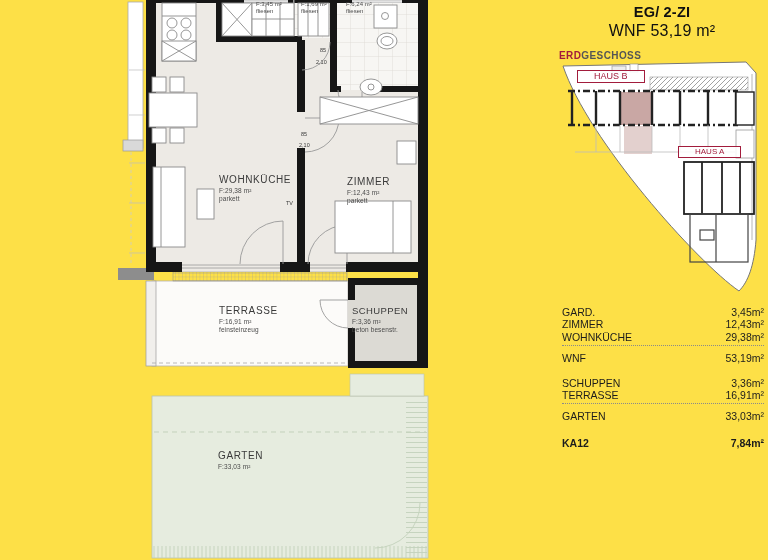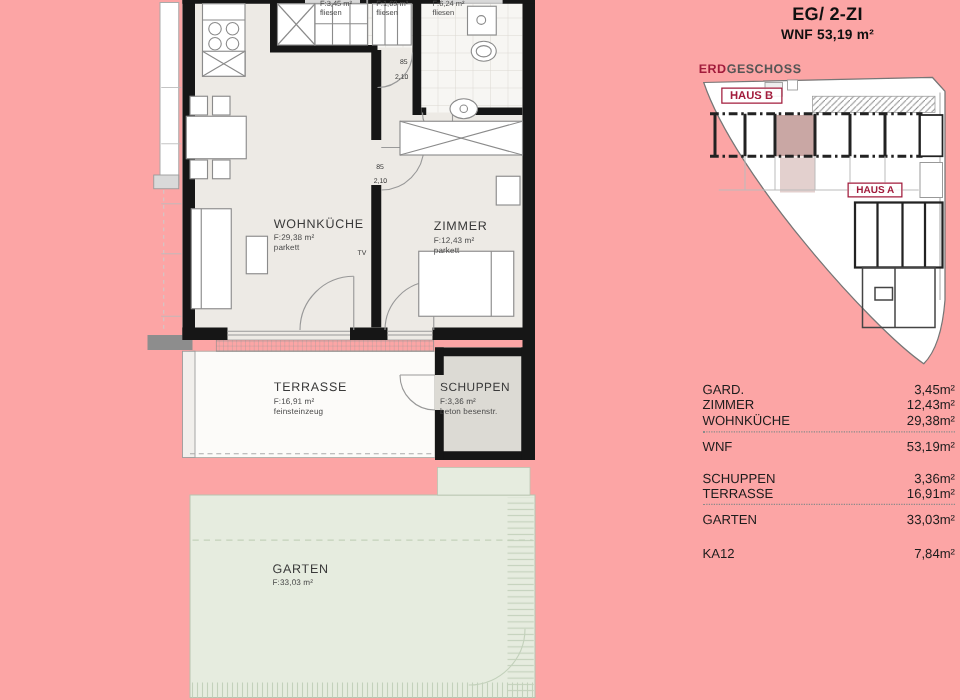--- a/index.html
+++ b/index.html
@@ -1,43 +1,43 @@
 <!DOCTYPE html>
 <html><head>
 <meta charset="utf-8">
 <style>
   html,body{margin:0;padding:0;background:#fff;}
-  .stage{position:relative;width:768px;height:560px;background:#fca5a5;overflow:hidden;
+  .stage{position:relative;width:768px;height:560px;background:#fde047;overflow:hidden;
          font-family:"Liberation Sans",sans-serif;color:#222;}
   svg{position:absolute;left:0;top:0;}
   .lbl{position:absolute;white-space:nowrap;}
   .room-name{font-size:10px;letter-spacing:.6px;color:#3a3a3a;line-height:11px;}
   .room-name-sm{font-size:9.5px;letter-spacing:.4px;color:#3a3a3a;line-height:10px;}
   .room-sub{font-size:6.5px;color:#4a4a4a;line-height:7.5px;letter-spacing:.1px;}
   .tiny-sub{font-size:6px;color:#4a4a4a;line-height:7px;}
   .dim{font-size:5.5px;color:#3a3a3a;line-height:6px;}
   .tv{font-size:5.5px;color:#3a3a3a;}
   .header{position:absolute;left:560px;top:4px;width:204px;text-align:center;color:#101010;}
   .header .l1{font-size:14.5px;font-weight:bold;letter-spacing:.2px;}
-  .header .l2{font-size:11px;font-weight:bold;margin-top:2px;letter-spacing:.2px;}
+  .header .l2{font-size:16px;font-weight:normal;margin-top:2px;letter-spacing:.2px;}
   .level{position:absolute;left:559px;top:50px;font-size:10px;font-weight:bold;letter-spacing:.4px;}
   .level .accent{color:#a21c3c;}
   .level .rest{color:#555;font-weight:bold;margin-top:32px;}
-  .haus-tag{position:absolute;border:1.5px solid #a21c3c;color:#a21c3c;font-weight:bold;
-            background:rgba(255,255,255,.85);padding:0 6px;line-height:11px;}
+  .haus-tag{position:absolute;border:1.5px solid #a21c3c;color:#a21c3c;font-weight:normal;
+            background:rgba(255,255,255,.85);padding:0 16px;line-height:11px;}
   .haus-b{left:577px;top:70px;font-size:9px;}
   .haus-a{left:678px;top:146px;font-size:8px;line-height:10px;}
   .area-table{position:absolute;left:562px;top:306px;width:202px;font-size:10.5px;color:#1c1c1c;}
   .a-row{display:flex;justify-content:space-between;line-height:12.4px;}
   .a-row .val{text-align:right;}
   .sep{border-bottom:1px dotted #8a8a8a;height:2px;margin-bottom:3px;}
   .mt-wnf{margin-top:6px;align-items:center;}
   .mt-block{margin-top:12px;}
   .mt-garten{margin-top:6px;}
-  .mt-ka{margin-top:14px;}
+  .mt-ka{margin-top:14px;font-weight:bold;}
 </style>
 </head>
 <body>
 
 <div class="stage">
 
   <svg width="768" height="560" viewBox="0 0 768 560">
     <defs>
       <pattern id="tiles" width="14" height="14" patternUnits="userSpaceOnUse">
         <path d="M14 0H0V14" fill="none" stroke="#dcd8d2" stroke-width="0.8"></path>

